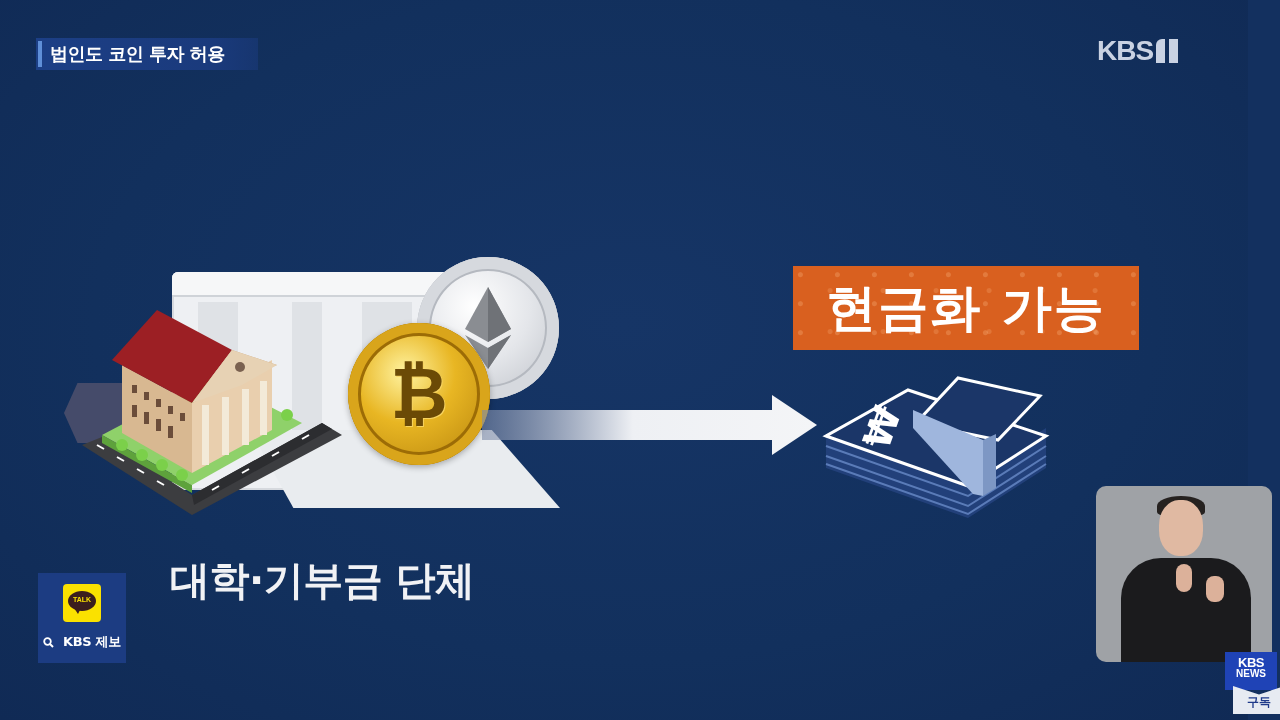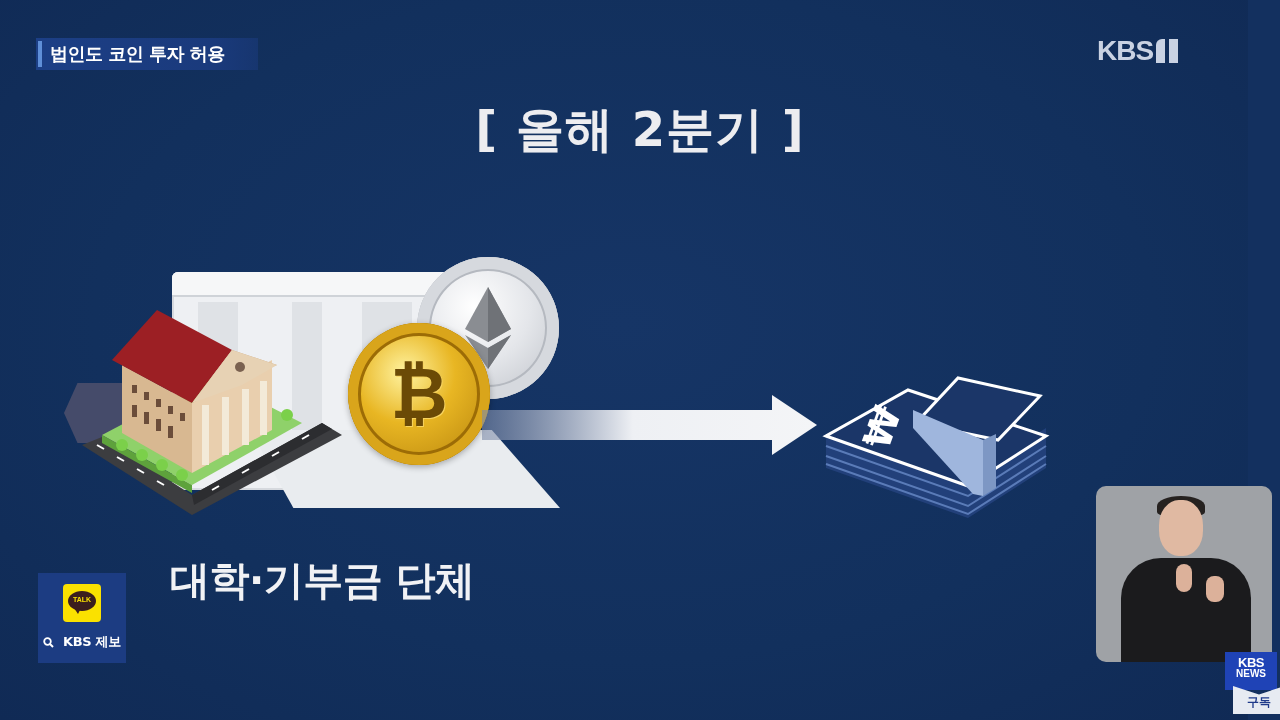--- a/index.html
+++ b/index.html
@@ -126,23 +126,20 @@
   </div>
 
   <div class="kbs-logo">
     <span class="txt">KBS</span>
     <div class="one">
         <i class="a"></i>
         <i class="b"></i>
       </div>
   </div>
 
-  <div class="title">
-    <span>[ 올해 2분기 ]</span>
-  </div>
 
   <div class="illus">
     <div class="shadow-shape"></div>
     <div class="screen">
       <div class="topbar"></div>
       <div class="col" style="left:26px;width:40px;"></div>
       <div class="col" style="left:120px;width:30px;"></div>
       <div class="col" style="left:190px;width:50px;"></div>
     </div>
     <div class="keyboard"></div>
@@ -219,20 +216,23 @@
     <defs>
       <linearGradient id="ag" x1="0" x2="1" y1="0" y2="0">
         <stop offset="0" stop-color="#7c8aa8" stop-opacity="0.6"></stop>
         <stop offset="0.45" stop-color="#eef0f4"></stop>
         <stop offset="1" stop-color="#f4f5f7"></stop>
       </linearGradient>
     </defs>
     <polygon points="0,15 290,15 290,0 335,30 290,60 290,45 0,45" fill="url(#ag)"></polygon>
   </svg>
 
+  <div class="cash-badge">
+    <span>현금화 가능</span>
+  </div>
 
   <svg class="money" viewBox="0 0 232 156">
 
     <polygon points="8,100 150,150 228,100 228,60 150,110 8,70" fill="#22407a"></polygon>
     <g stroke="#5a7bb8" stroke-width="2" fill="none">
       <polyline points="8,78 150,128 228,78"></polyline>
       <polyline points="8,88 150,138 228,88"></polyline>
       <polyline points="8,96 150,146 228,96"></polyline>
     </g>
 

